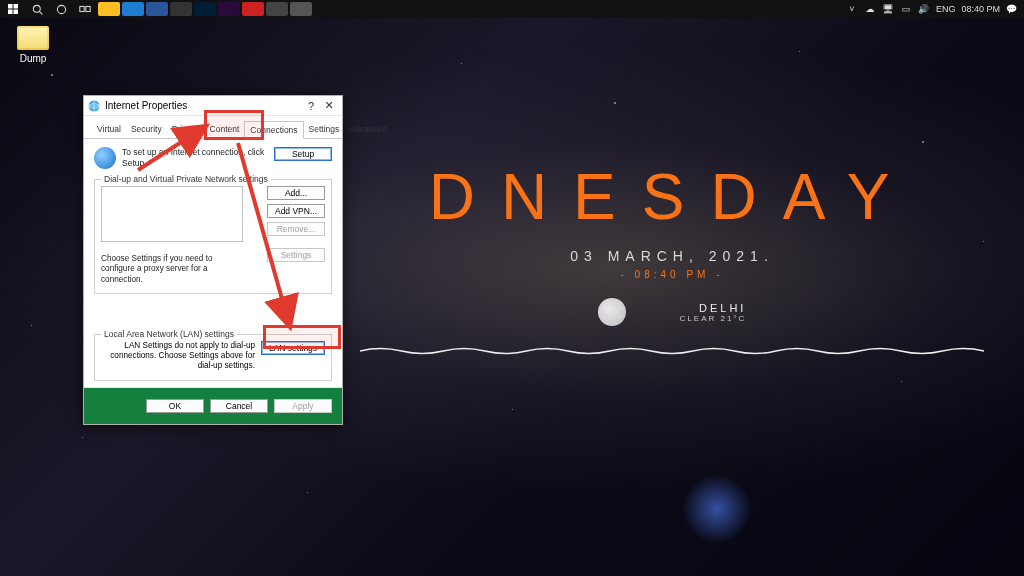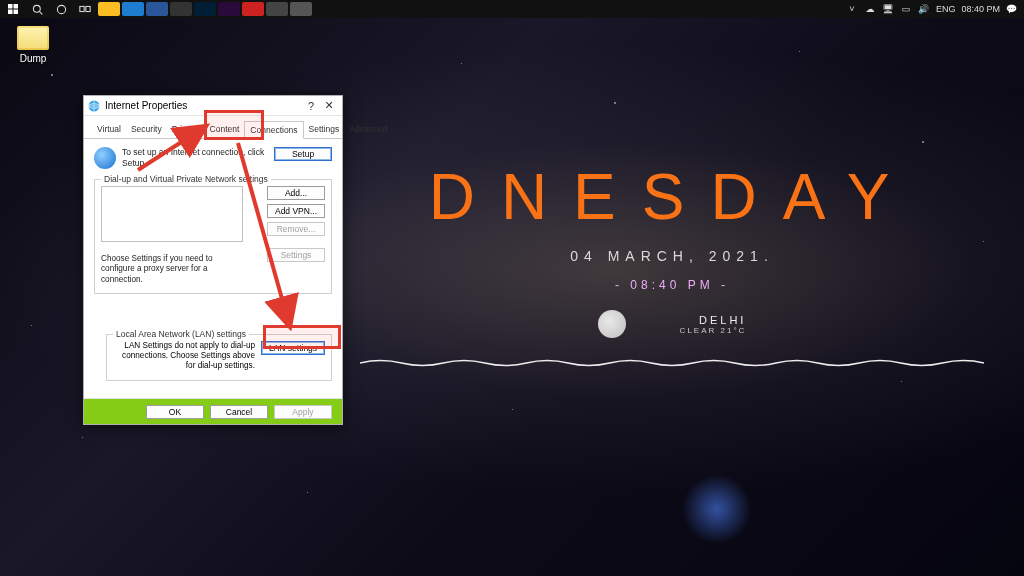--- a/index.html
+++ b/index.html
@@ -33,21 +33,21 @@
 
 .desktop-icon { position: absolute; top: 26px; left: 8px; width: 50px; text-align: center; color: #fff; }
 .desktop-icon .folder { width: 32px; height: 24px; margin: 0 auto 3px; background: linear-gradient(#f7e07a, #e8c94e); border-radius: 2px; position: relative; }
 .desktop-icon .folder::before { content:""; position:absolute; left:2px; top:2px; width:28px; height:20px; background: linear-gradient(#fff2b0,#f5dd78); border-radius:1px; }
 .desktop-icon .label { font-size: 10px; text-shadow: 0 1px 2px #000; }
 
 
 .widget { position: absolute; left: 360px; right: 40px; top: 160px; color: #fff; text-align: center; }
 .widget .day { font-family: Arial, sans-serif; font-weight: 300; font-size: 64px; letter-spacing: 26px; color: #f97316; white-space: nowrap; }
 .widget .date { margin-top: 14px; font-size: 14px; letter-spacing: 6px; color: #d9d9d9; }
-.widget .time { margin-top: 14px; font-size: 12px; letter-spacing: 4px; color: #f0abfc; }
+.widget .time { margin-top: 5px; font-size: 10px; letter-spacing: 4px; color: #f97316; }
 .widget .weather { margin-top: 18px; display:flex; align-items:center; justify-content:center; gap:10px; }
 .widget .weather .moon { width: 28px; height: 28px; border-radius:50%; background: radial-gradient(circle at 40% 40%, #e8e8e8, #bfbfbf); }
 .widget .weather .wtxt { text-align:left; }
 .widget .weather .city { font-size: 11px; letter-spacing: 3px; color:#eee;text-align:right; }
 .widget .weather .cond { font-size: 8px; letter-spacing: 2px; color:#c8c8c8;padding-left:44px; }
 .widget .wave { margin-top: 18px; height: 14px; }
 .widget .wave svg { width: 100%; height: 100%; }
 
 
 .dialog { position: absolute; left: 83px; top: 95px; width: 260px; height: 330px; background: #fff; border: 1px solid #b0b0b0; box-shadow: 0 2px 14px rgba(0,0,0,0.6); font-size: 9px; color: #000; }
@@ -68,25 +68,25 @@
 .btn.disabled { color:#a0a0a0; border-color:#c8c8c8; }
 .btn.highlight { border:1px solid #2f6fd0; box-shadow: inset 0 0 0 1px #8fb8e8; }
 
 .groupbox { border:1px solid #d0d0d0; margin-top:10px; padding: 6px 6px 8px; position:relative; }
 .groupbox .legend { position:absolute; top:-6px; left:6px; background:#fff; padding:0 3px; font-size:8.5px; color:#333; }
 .dialup-row { display:flex; gap:24px; }
 .listbox { flex:1; height:56px; border:1px solid #c0c0c0; background:#fff; }
 .side-btns { display:flex; flex-direction:column; gap:4px; }
 .gb-note { margin-top:6px; font-size:8.2px; line-height:1.25; color:#222; width: 150px; }
 
-.lan-group { margin-top: 40px; margin-left: 12px; }
+.lan-group { margin-top: 40px; }
 .lan-row { display:flex; gap:6px; align-items:flex-start; }
 .lan-text { flex:1; font-size:8.2px; line-height:1.25;text-align:right; }
 
-.footer { position:absolute; bottom:0; left:0; right:0; height:26px; border-top:1px solid #e5e5e5; display:flex; justify-content:flex-end; align-items:center; gap:6px; padding: 12px 10px; background:#84cc16; }
+.footer { position:absolute; bottom:0; left:0; right:0; height:26px; border-top:1px solid #e5e5e5; display:flex; justify-content:flex-end; align-items:center; gap:6px; padding: 18px 10px; background:#15803d; }
 
 
 .anno-box { position:absolute; border:3px solid #e03a2f; background: rgba(224,58,47,0.08); }
 .arrow-svg { position:absolute; pointer-events:none; }
 </style>
 </head>
 <body>
 
 <div class="wallpaper">
   <div class="stars">
@@ -154,21 +154,21 @@
   </div>
 </div>
 
 <div class="desktop-icon">
   <div class="folder"></div>
   <div class="label">Dump</div>
 </div>
 
 <div class="widget">
   <div class="day">DNESDAY</div>
-  <div class="date">04  MARCH,  2021.</div>
+  <div class="date">03  MARCH,  2021.</div>
   <div class="time">- 08:40 PM -</div>
   <div class="weather">
     <div class="moon"></div>
     <div class="wtxt">
       <div class="city">DELHI</div>
       <div class="cond">CLEAR 21°C</div>
     </div>
   </div>
   <div class="wave">
     <svg viewBox="0 0 600 14" preserveAspectRatio="none">

